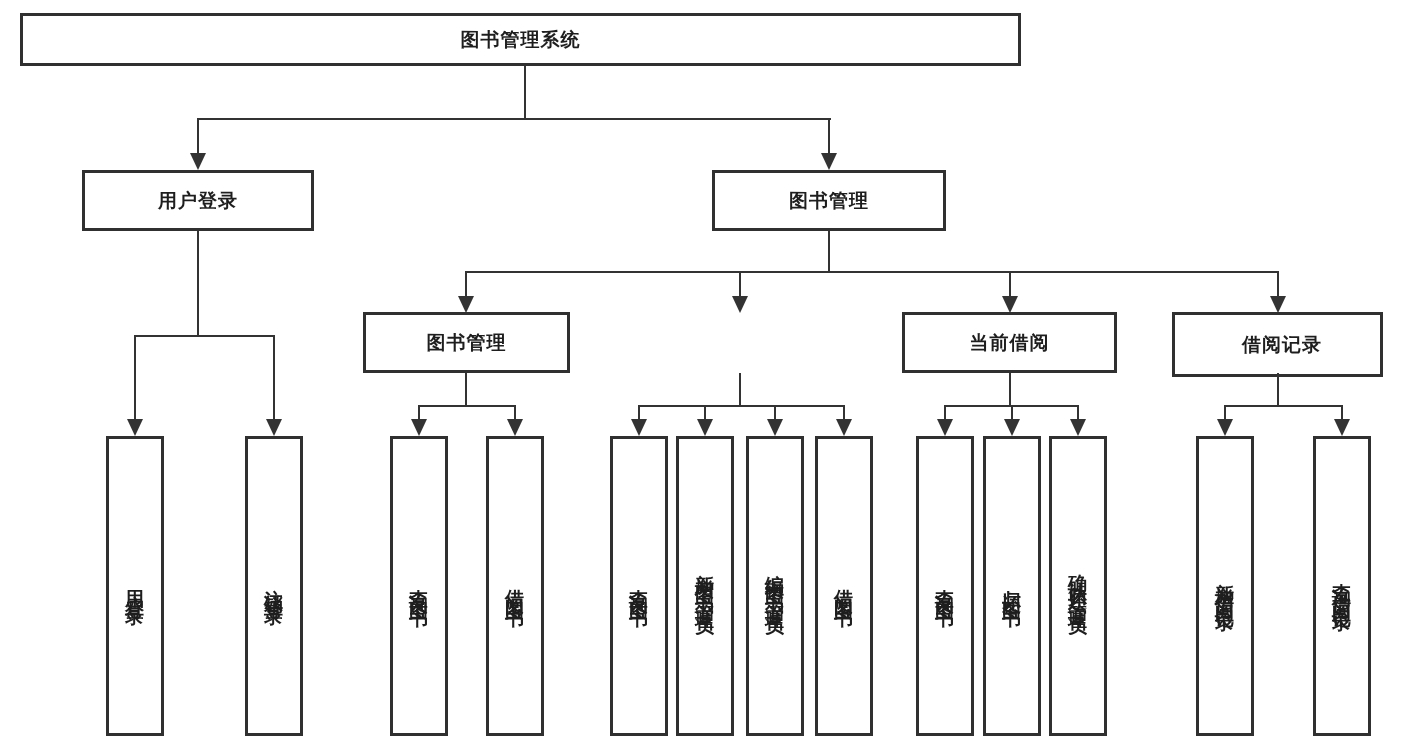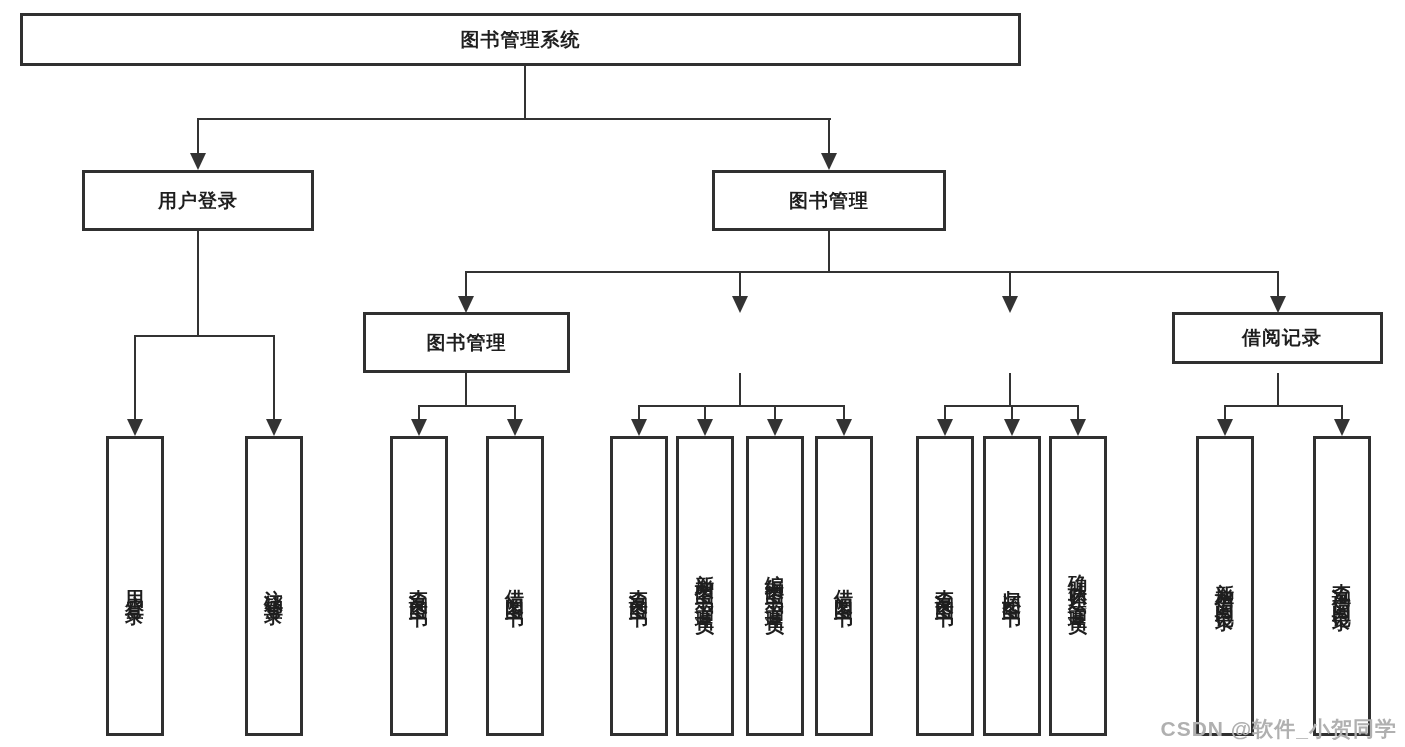--- a/index.html
+++ b/index.html
@@ -91,21 +91,22 @@
   <div class="vline" style="left:465px; top:271px; height:26px;"></div>
   <div class="vline" style="left:739px; top:271px; height:26px;"></div>
   <div class="vline" style="left:1009px; top:271px; height:26px;"></div>
   <div class="vline" style="left:1277px; top:271px; height:26px;"></div>
   <div class="arrow" style="left:458px; top:296px;"></div>
   <div class="arrow" style="left:732px; top:296px;"></div>
   <div class="arrow" style="left:1002px; top:296px;"></div>
   <div class="arrow" style="left:1270px; top:296px;"></div>
 
   <div class="node" style="left:363px; top:312px; width:207px; height:61px;">图书管理</div>
-  <div class="node" style="left:1172px; top:312px; width:211px; height:52px;padding-left:9px;">借阅记录</div>
+  <div class="node" style="left:902px; top:312px; width:215px; height:61px;">当前借阅</div>
+  <div class="node" style="left:1172px; top:312px; width:211px; height:65px;padding-left:9px;">借阅记录</div>
 
   <div class="vline" style="left:465px; top:373px; height:34px;"></div>
   <div class="hline" style="left:418px; top:405px; width:98px;"></div>
   <div class="vline" style="left:418px; top:405px; height:15px;"></div>
   <div class="vline" style="left:514px; top:405px; height:15px;"></div>
   <div class="arrow" style="left:411px; top:419px;"></div>
   <div class="arrow" style="left:507px; top:419px;"></div>
 
   <div class="vline" style="left:739px; top:373px; height:34px;"></div>
   <div class="hline" style="left:638px; top:405px; width:206px;"></div>
@@ -171,15 +172,14 @@
     <span>确认归还（管理员）</span>
   </div>
 
   <div class="node leaf" style="left:1196px;">
     <span>新增借阅记录</span>
   </div>
   <div class="node leaf" style="left:1313px;">
     <span>查询借阅记录</span>
   </div>
 
-  <div class="watermark">CSDN @软件_小贺同学</div>
 
 </div>
 
 </body></html>

